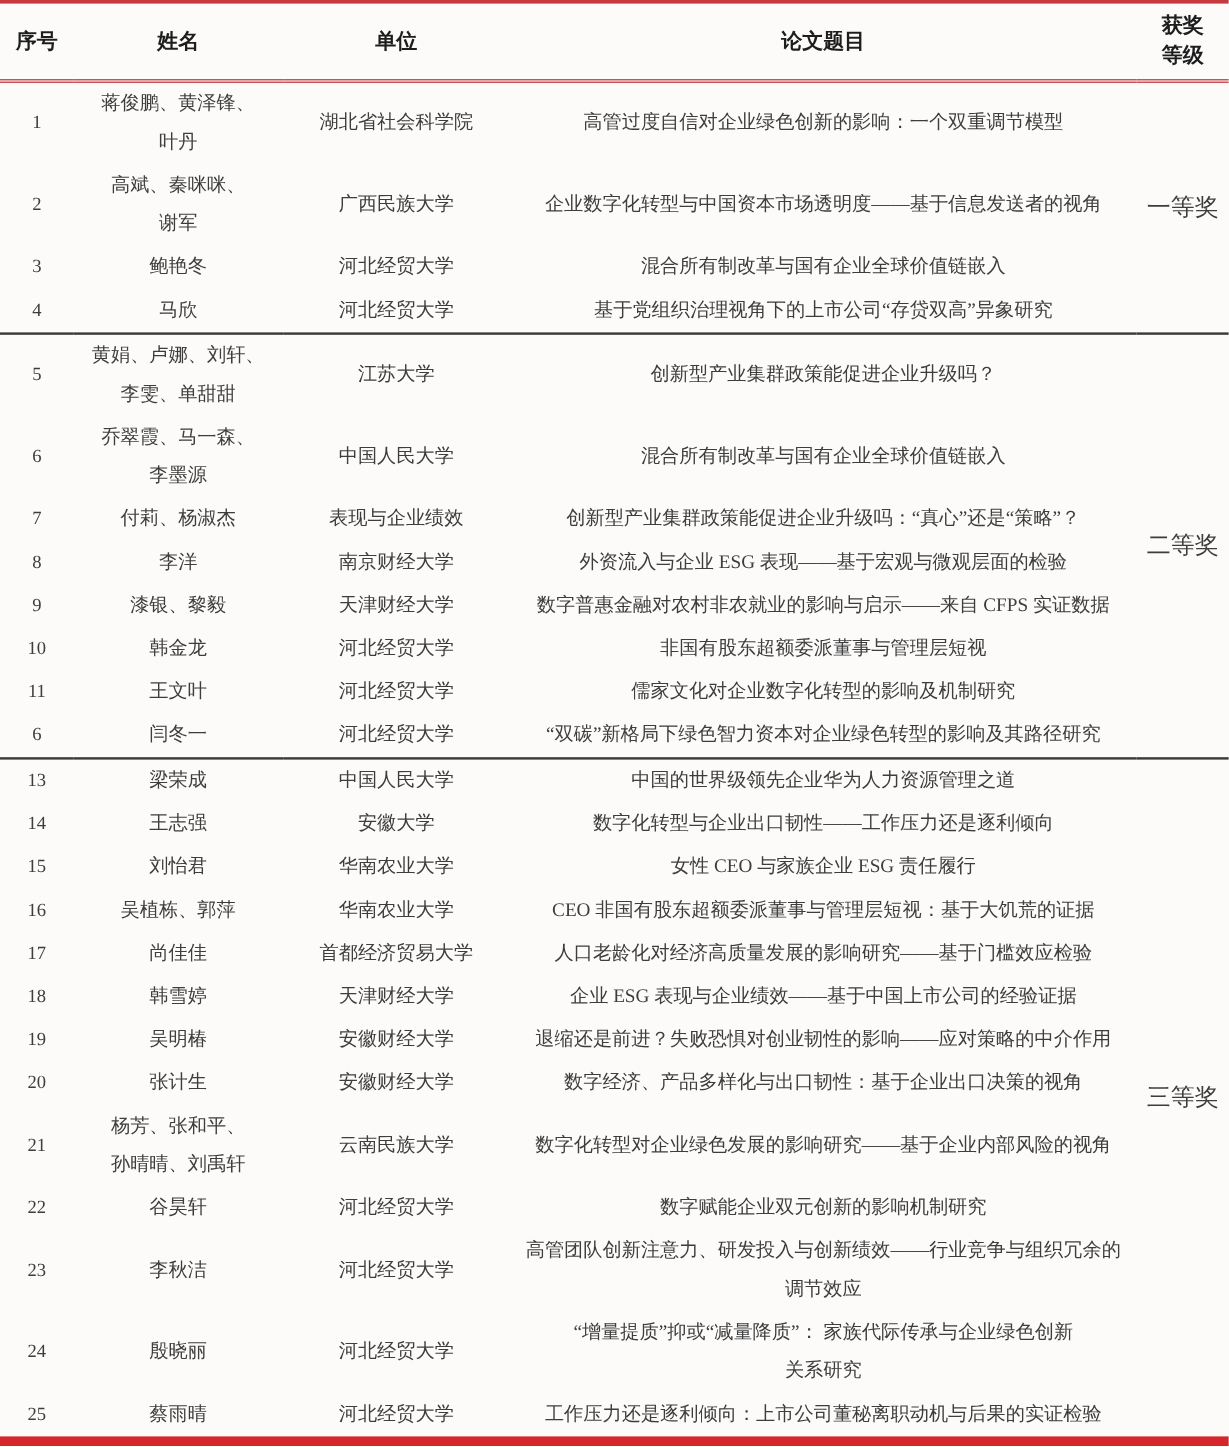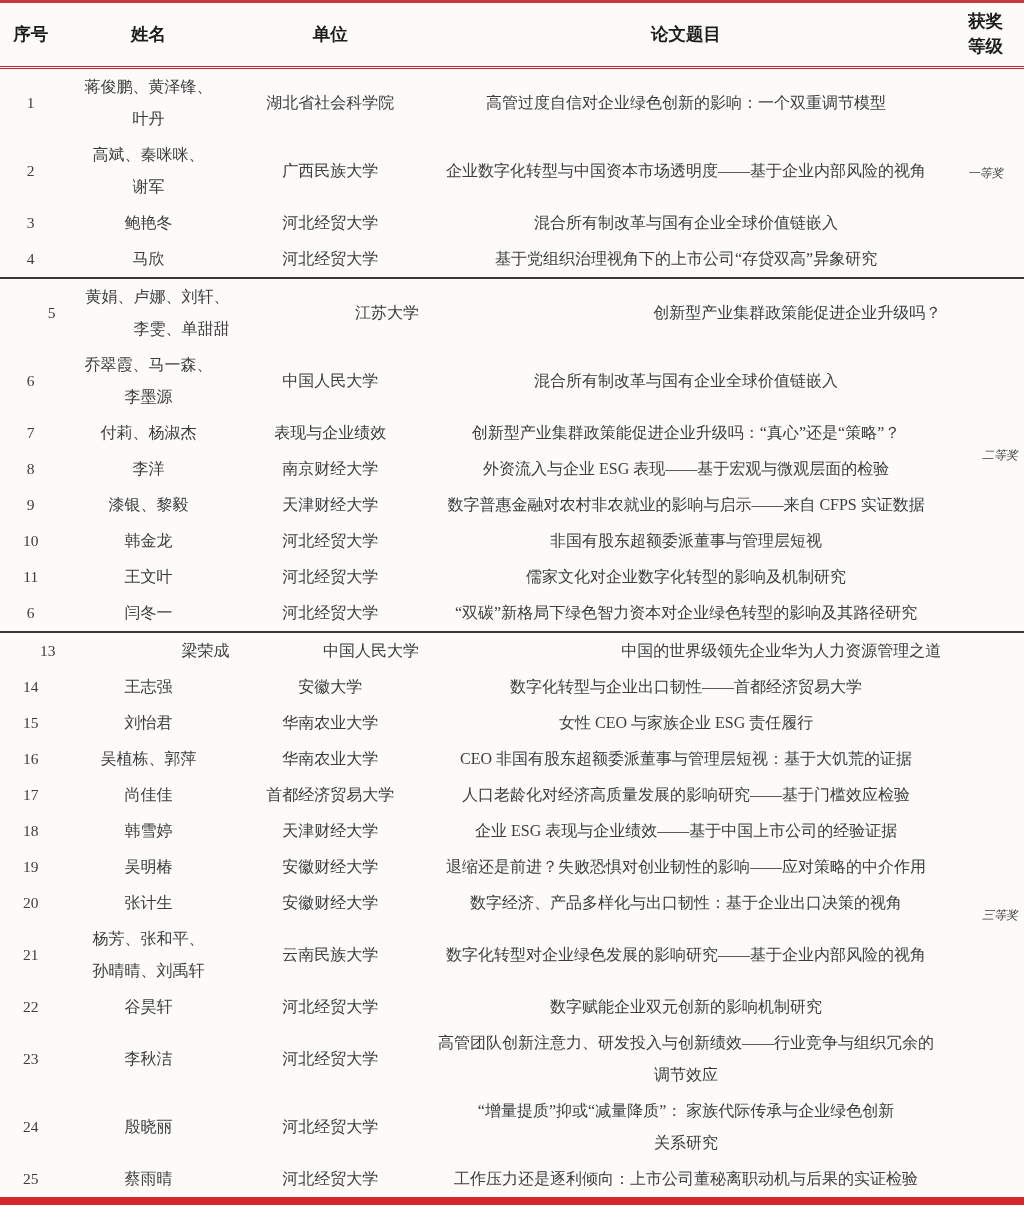--- a/index.html
+++ b/index.html
@@ -51,24 +51,23 @@
   }
   col.c-no    { width: 6%;   }
   col.c-names { width: 17%;  }
   col.c-org   { width: 18.5%;}
   col.c-title { width: 51%;  }
   col.c-award { width: 7.5%; }
   td.c-no    { font-size: 15.5px; }
   td.c-names { }
   td.c-org   { }
   td.c-title { }
-  td.c-award { font-size: 12px; font-style: italic; }
+  td.c-award { font-size: 20px; }
   tr.group-start td {
     border-top: 2.5px solid #383838;
-    text-align: right;
   }
 </style>
 </head>
 <body>
 
 <div class="page">
   <div class="top-line"></div>
 
   <table class="award-table">
     <colgroup>
@@ -95,21 +94,21 @@
 叶丹</td>
           <td class="c-org">湖北省社会科学院</td>
           <td class="c-title">高管过度自信对企业绿色创新的影响：一个双重调节模型</td>
           <td class="c-award" rowspan="4">一等奖</td>
         </tr>
         <tr>
           <td class="c-no">2</td>
           <td class="c-names">高斌、秦咪咪、
 谢军</td>
           <td class="c-org">广西民族大学</td>
-          <td class="c-title">企业数字化转型与中国资本市场透明度——基于企业内部风险的视角</td>
+          <td class="c-title">企业数字化转型与中国资本市场透明度——基于信息发送者的视角</td>
         </tr>
         <tr>
           <td class="c-no">3</td>
           <td class="c-names">鲍艳冬</td>
           <td class="c-org">河北经贸大学</td>
           <td class="c-title">混合所有制改革与国有企业全球价值链嵌入</td>
         </tr>
         <tr>
           <td class="c-no">4</td>
           <td class="c-names">马欣</td>
@@ -171,21 +170,21 @@
           <td class="c-no">13</td>
           <td class="c-names">梁荣成</td>
           <td class="c-org">中国人民大学</td>
           <td class="c-title">中国的世界级领先企业华为人力资源管理之道</td>
           <td class="c-award" rowspan="13">三等奖</td>
         </tr>
         <tr>
           <td class="c-no">14</td>
           <td class="c-names">王志强</td>
           <td class="c-org">安徽大学</td>
-          <td class="c-title">数字化转型与企业出口韧性——首都经济贸易大学</td>
+          <td class="c-title">数字化转型与企业出口韧性——工作压力还是逐利倾向</td>
         </tr>
         <tr>
           <td class="c-no">15</td>
           <td class="c-names">刘怡君</td>
           <td class="c-org">华南农业大学</td>
           <td class="c-title">女性 CEO 与家族企业 ESG 责任履行</td>
         </tr>
         <tr>
           <td class="c-no">16</td>
           <td class="c-names">吴植栋、郭萍</td>

